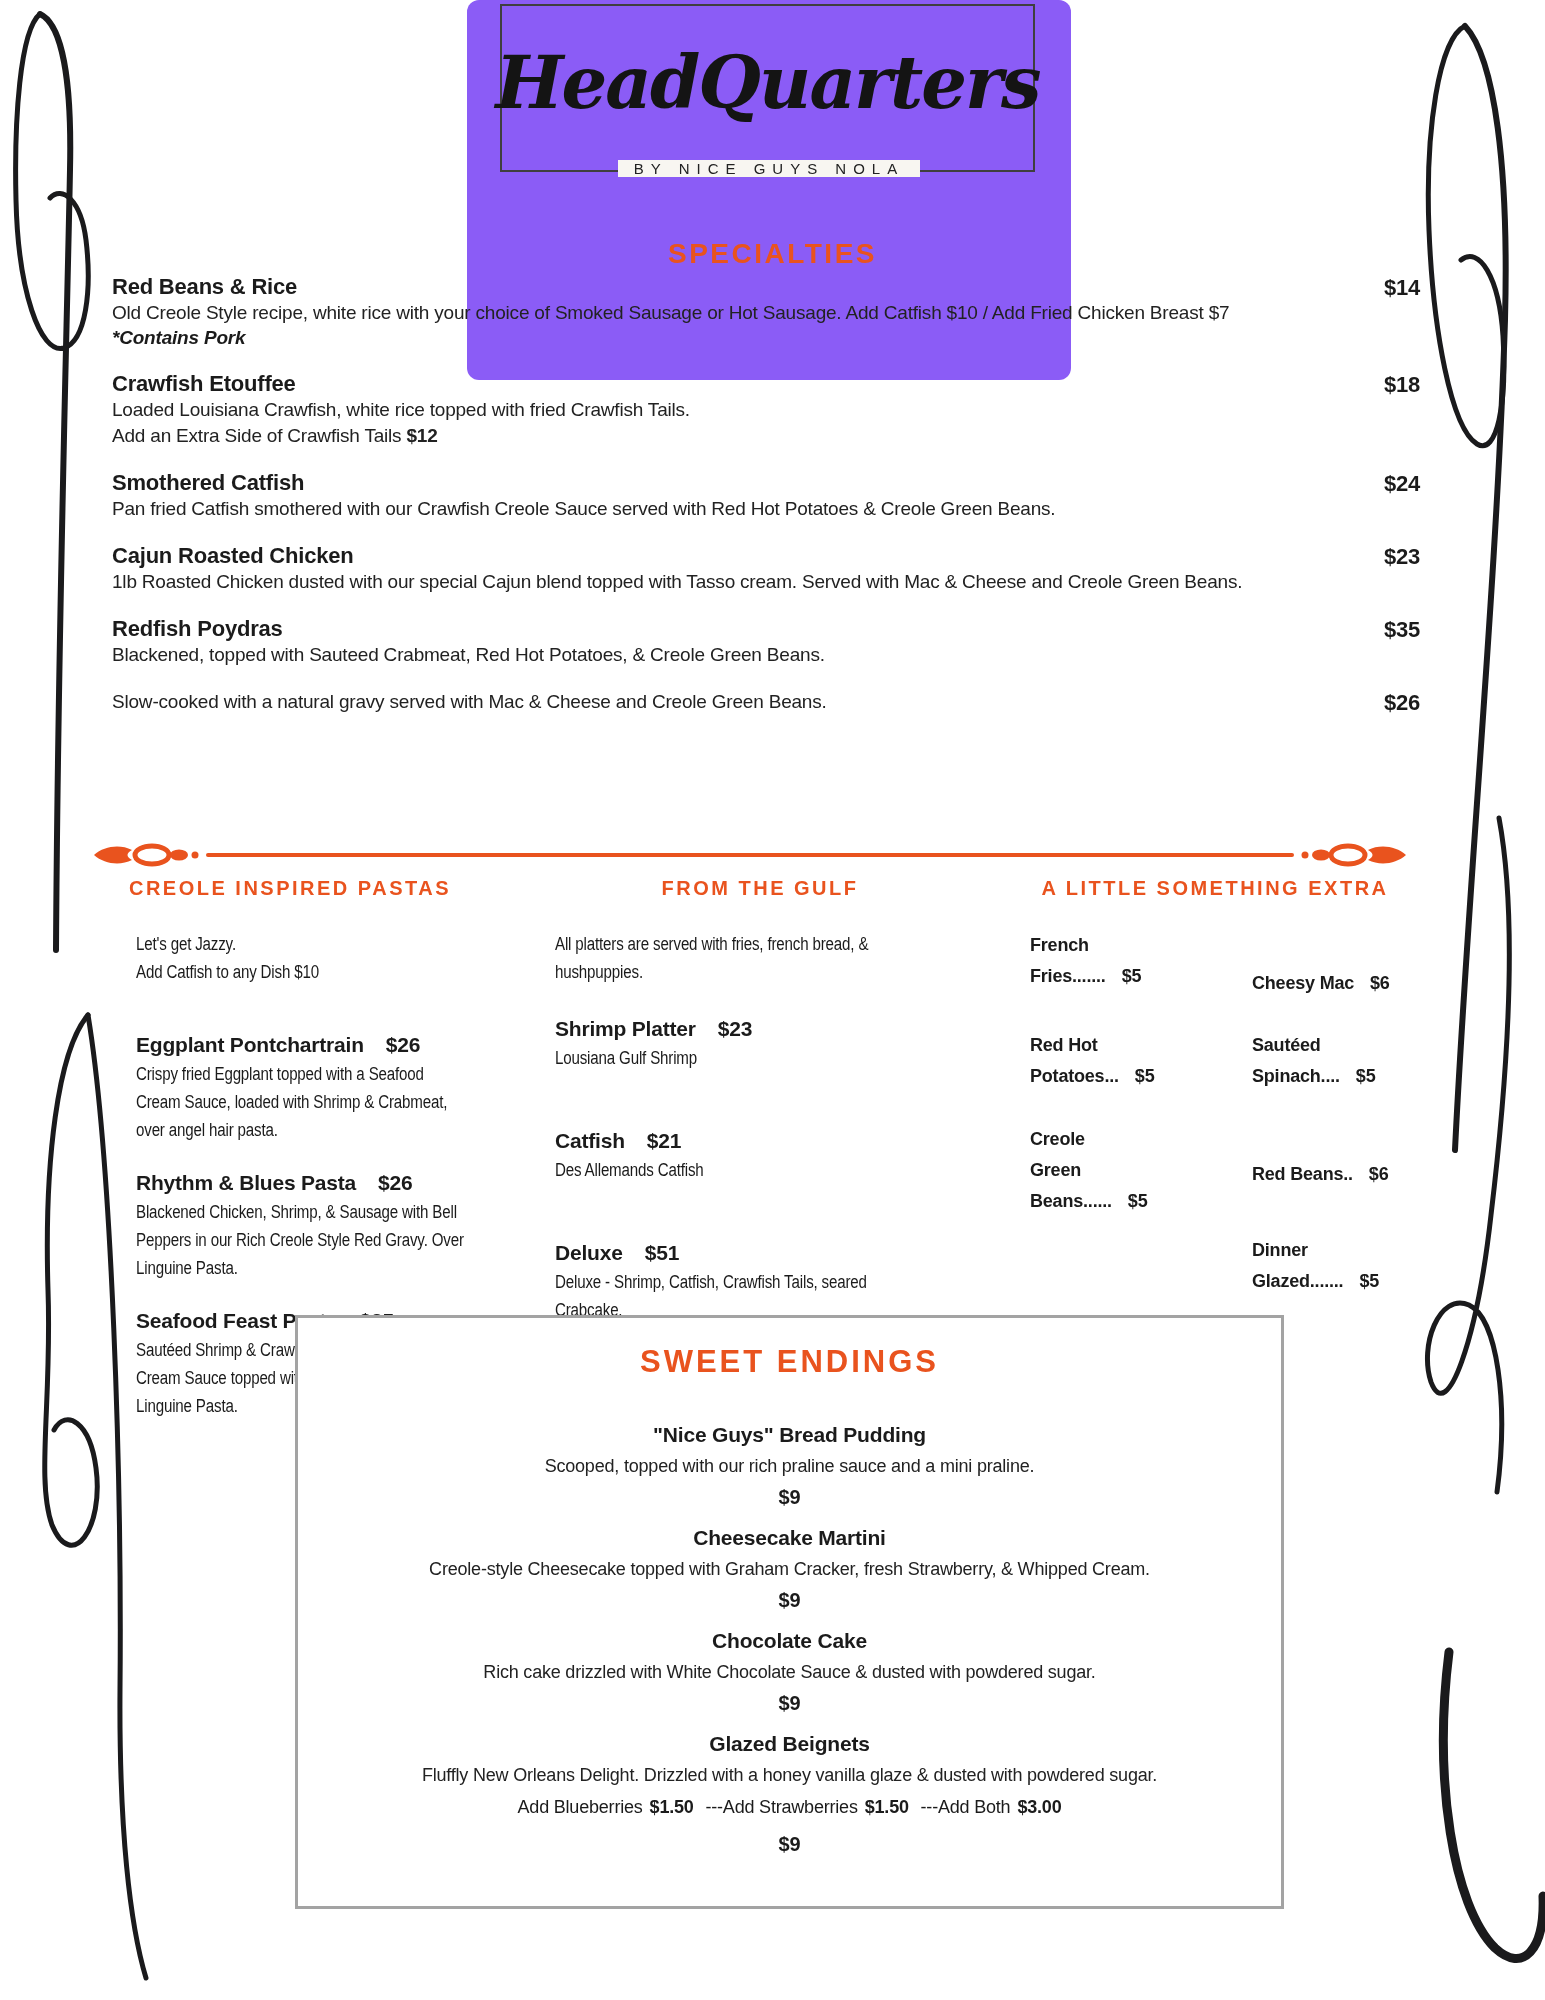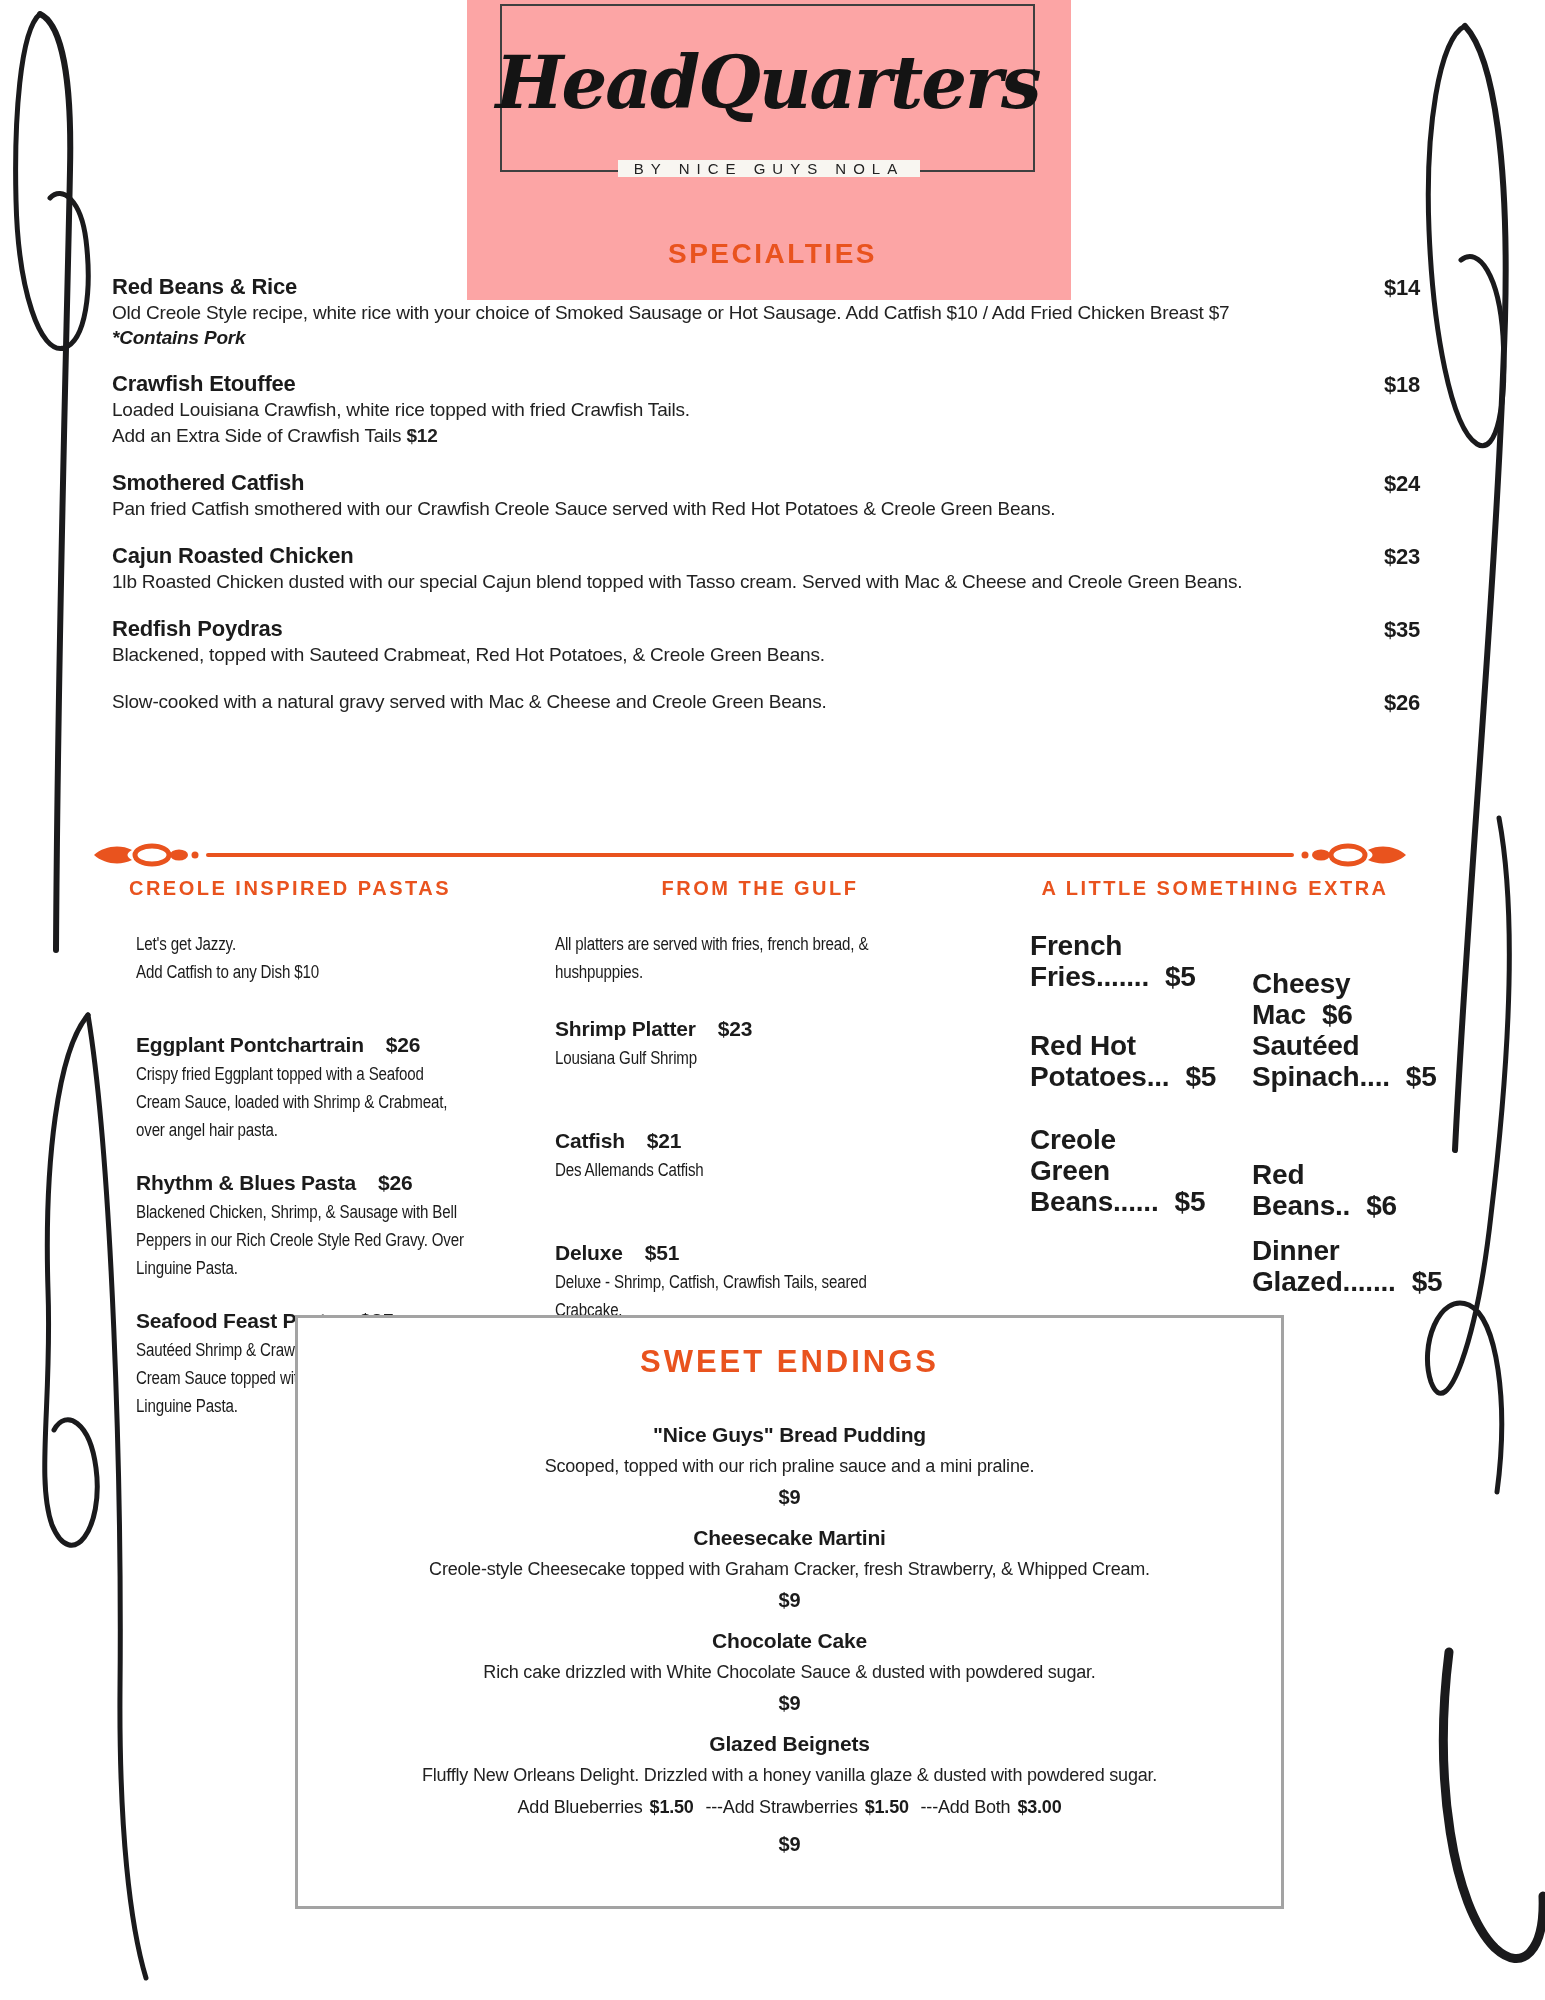--- a/index.html
+++ b/index.html
@@ -1,20 +1,20 @@
 <!DOCTYPE html>
 <html><head>
 <meta charset="utf-8">
 <style>
   html,body{margin:0;padding:0;background:#ffffff;}
   .page{position:relative;width:1545px;height:2000px;background:#fff;overflow:hidden;
         font-family:"Liberation Sans",sans-serif;color:#1b1b1b;letter-spacing:-0.2px;}
   svg{display:block;}
   
-  .logo-panel{position:absolute;left:467px;top:0;width:604px;height:300px;background:#fca5a5;}
+  .logo-panel{position:absolute;left:467px;top:0;width:604px;height:380px;background:#8b5cf6;border-radius:12px;}
   .logo-box{position:absolute;left:33px;top:4px;width:531px;height:164px;border:2px solid #3f3f3f;
             display:flex;align-items:center;justify-content:center;}
   .brand-script{font-family:"DejaVu Serif",serif;font-style:italic;font-weight:700;font-size:72px;
                 letter-spacing:-2px;color:#141414;margin-top:-12px;white-space:nowrap;}
   .tagline-row{position:absolute;top:160px;left:20px;right:20px;text-align:center;}
   .tagline-row span{background:#F8F6F1;padding:0 16px;font-size:15px;letter-spacing:7px;
                     font-weight:500;color:#222;}
   
   .sec-title{font-weight:700;color:#E9531E;letter-spacing:2.5px;text-align:center;}
   .specialties-title{position:absolute;left:0;right:0;top:238px;font-size:28px;}
@@ -40,21 +40,21 @@
   .narrow{display:block;transform:scaleX(0.84);transform-origin:left top;}
   .w400{width:400px;}
   .w430{width:430px;}
   .citem{margin-top:26px;}
   .citem-g{margin-top:56px;}
   .citem-name{font-size:21px;font-weight:700;line-height:26px;margin-bottom:2px;}
   .citem-name .pr{margin-left:22px;}
   .citem-desc{font-size:18px;line-height:28px;}
   
   .xi{position:absolute;}
-  .xl{font-size:28px;font-weight:700;line-height:31px;}
+  .xl{font-size:18px;font-weight:700;line-height:31px;}
   .xp{margin-left:16px;}
   
   .sweet-box{position:absolute;left:295px;top:1315px;width:983px;height:588px;border:3px solid #a3a3a3;
              background:#fff;text-align:center;}
   .sweet-title{font-size:31px;letter-spacing:3px;margin-top:26px;line-height:36px;}
   .dgroup{margin-top:18px;}
   .dgroup.first{margin-top:42px;}
   .d-name{font-size:21px;font-weight:700;line-height:26px;}
   .d-desc{font-size:18px;line-height:24px;margin-top:6px;color:#222;}
   .d-price{font-size:20px;font-weight:700;line-height:20px;margin-top:9px;}

